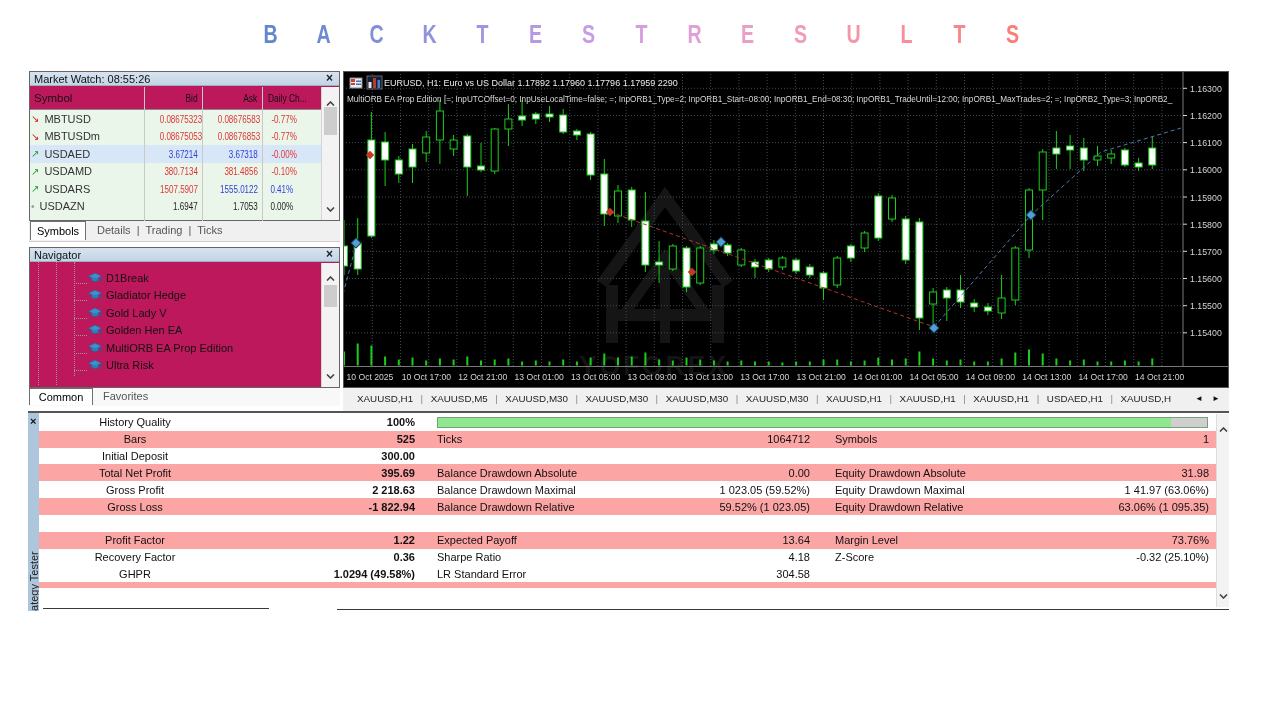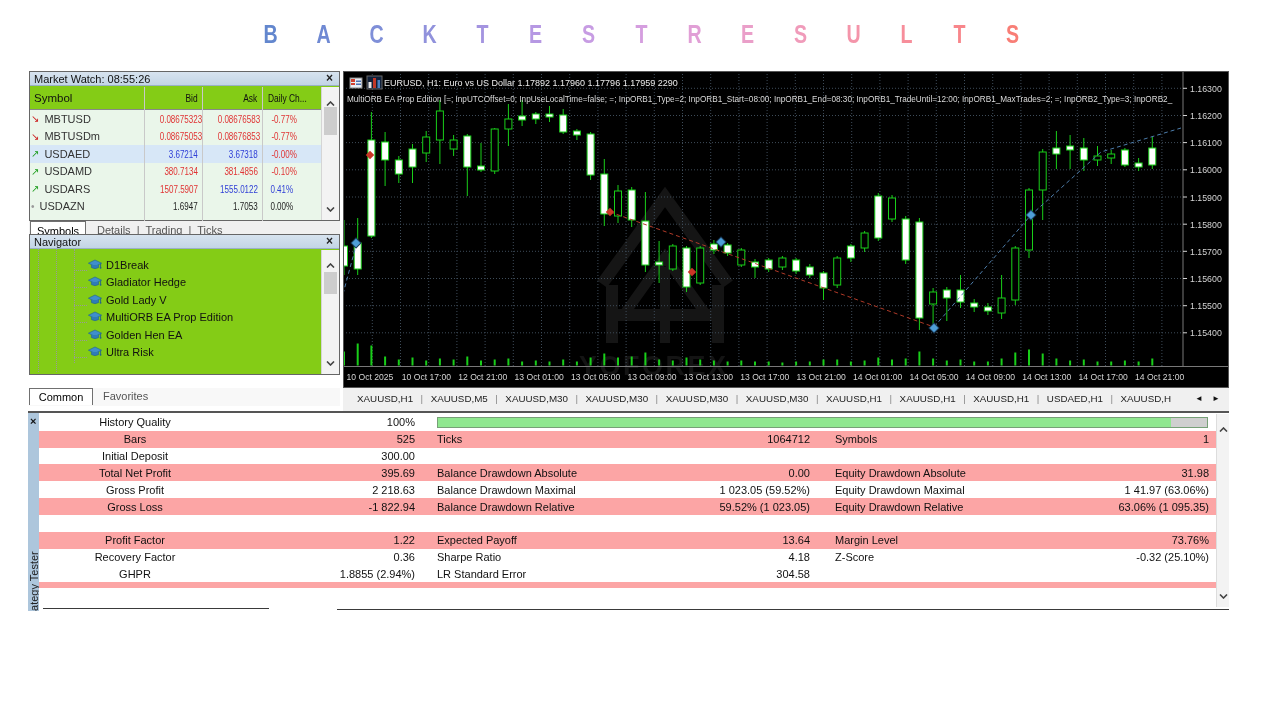--- a/index.html
+++ b/index.html
@@ -2,21 +2,21 @@
 <html><head><meta charset="utf-8">
 <style>
 * { margin:0; padding:0; box-sizing:border-box; }
 body { width:1280px; height:720px; position:relative; background:#fff;
   font-family:"Liberation Sans", sans-serif; overflow:hidden; }
 .titlebar { position:absolute; left:244px; top:19px; width:795px; display:flex;
   font-weight:bold; font-size:26.5px; }
 .titlebar span { flex:1; text-align:center; display:inline-block; transform:scaleX(0.74); }
 
 
-.panel { position:absolute; border:1px solid #666; background:#84cc16; }
+.panel { position:absolute; border:1px solid #666; background:#be185d; }
 .ptitle { height:14px; background:linear-gradient(#d7e3ef,#c3d5e5); border-bottom:1px solid #9ab1c4;
   font-size:11px; color:#111; padding-left:4px; line-height:14px; position:relative; }
 .ptitle .x { position:absolute; right:6px; top:0px; font-size:12px; color:#222; font-weight:bold; line-height:13px; }
 
 
 #mw { left:29px; top:71px; width:311px; height:150px; }
 .mwhead { display:flex; height:24px; border-bottom:1px solid #888; font-size:11.5px; color:#111;
   align-items:center; position:relative; }
 .mwbody { position:relative; }
 .mwr { display:flex; height:17.5px; font-size:11px; align-items:center; }
@@ -29,21 +29,21 @@
 .vline { position:absolute; top:0; bottom:0; width:1px; background:#c9c9c9; }
 .sb { position:absolute; right:0; top:0; bottom:0; width:18px; background:#f3f3f3;
   border-left:1px solid #d5d5d5; }
 .sb .a { position:absolute; left:4px; }
 .thumb { position:absolute; left:2px; right:2px; background:#cdcdcd; }
 .tabstrip { position:absolute; font-size:11px; color:#555; }
 .tab-active { position:absolute; background:#fff; border:1px solid #707070; border-bottom:none;
   color:#000; text-align:center; font-size:11px; }
 
 
-#nav { left:29px; top:234px; width:311px; height:141px; }
+#nav { left:29px; top:247px; width:311px; height:141px; }
 .navr { display:flex; height:17.5px; align-items:flex-end; font-size:11px; color:#111; position:relative; }
 .stub { width:13px; height:1px; margin-left:44px; border-top:1px dotted #999; }
 .cap { margin-left:1px; }
 .navt { margin-left:4px; }
 .dotv { position:absolute; width:1px; border-left:1px dotted #999; }
 
 
 #ctabs { position:absolute; left:343px; top:388px; width:886px; height:23px; background:#f0f0f0;
   font-size:9.8px; color:#222; line-height:22px; padding-left:14px; white-space:nowrap; overflow:hidden; }
 .tsep { color:#888; margin:0 7.5px; }
@@ -54,21 +54,21 @@
   border-top:2px solid #555; background:#fff; }
 .strip { position:absolute; left:0; top:0; width:11px; height:198px; background:#adc6dc; overflow:hidden; }
 .strip .x { position:absolute; left:2px; top:2px; font-size:11px; color:#111; font-weight:bold; }
 .vtext { position:absolute; left:0px; top:212px; transform:rotate(-90deg); transform-origin:top left;
   font-size:11px; color:#222; white-space:nowrap; }
 #ttable { position:absolute; left:11px; top:1px; width:1177px; }
 .trow { display:flex; height:16.83px; font-size:11px; color:#111; align-items:center; }
 .tr-g { background:#fca5a5; }
 .tr-w { background:#fff; }
 .tl1 { width:187px; padding-left:5px;text-align:center; }
-.tv1 { width:189px; text-align:right; }
+.tv1 { width:189px; text-align:right;font-weight:bold; }
 .tl2 { width:214px; padding-left:22px; }
 .tv2 { width:181px; text-align:right; }
 .tl3 { width:250px; padding-left:25px; white-space:nowrap; }
 .tv3 { flex:1; text-align:right; padding-right:7px; }
 .pbar { flex:0 0 771px; height:11px; margin-left:22px; border:1px solid #77a077; background:#cfcfcf; }
 .pfill { width:95.3%; height:100%; background:#8fe78f; }
 .tsb { position:absolute; right:0px; top:1px; width:13px; height:193px; background:#f3f3f3; border-left:1px solid #ddd; }
 </style></head>
 <body>
 <div class="titlebar">
@@ -210,31 +210,31 @@
         <span class="navt">Gold Lady V</span>
       </div>
 <div class="navr">
         <span class="stub"></span>
         <svg class="cap" width="14" height="12" viewBox="0 0 14 12">
           <polygon points="7,1 13.6,4.2 7,7.4 0.4,4.2" fill="#3f8fca" stroke="#1f5f92" stroke-width="0.6"></polygon>
           <path d="M 3.4 5.9 L 3.4 8.6 Q 7 10.8 10.6 8.6 L 10.6 5.9" fill="#2f7cb8" stroke="#1f5f92" stroke-width="0.6"></path>
           <line x1="12.6" y1="4.6" x2="12.6" y2="8.2" stroke="#1f5f92" stroke-width="0.9"></line>
           <circle cx="12.6" cy="8.8" r="0.9" fill="#1f5f92"></circle>
         </svg>
-        <span class="navt">MultiORB EA Prop Edition</span>
+        <span class="navt">Golden Hen EA</span>
       </div>
 <div class="navr">
         <span class="stub"></span>
         <svg class="cap" width="14" height="12" viewBox="0 0 14 12">
           <polygon points="7,1 13.6,4.2 7,7.4 0.4,4.2" fill="#3f8fca" stroke="#1f5f92" stroke-width="0.6"></polygon>
           <path d="M 3.4 5.9 L 3.4 8.6 Q 7 10.8 10.6 8.6 L 10.6 5.9" fill="#2f7cb8" stroke="#1f5f92" stroke-width="0.6"></path>
           <line x1="12.6" y1="4.6" x2="12.6" y2="8.2" stroke="#1f5f92" stroke-width="0.9"></line>
           <circle cx="12.6" cy="8.8" r="0.9" fill="#1f5f92"></circle>
         </svg>
-        <span class="navt">Golden Hen EA</span>
+        <span class="navt">MultiORB EA Prop Edition</span>
       </div>
 <div class="navr">
         <span class="stub"></span>
         <svg class="cap" width="14" height="12" viewBox="0 0 14 12">
           <polygon points="7,1 13.6,4.2 7,7.4 0.4,4.2" fill="#3f8fca" stroke="#1f5f92" stroke-width="0.6"></polygon>
           <path d="M 3.4 5.9 L 3.4 8.6 Q 7 10.8 10.6 8.6 L 10.6 5.9" fill="#2f7cb8" stroke="#1f5f92" stroke-width="0.6"></path>
           <line x1="12.6" y1="4.6" x2="12.6" y2="8.2" stroke="#1f5f92" stroke-width="0.9"></line>
           <circle cx="12.6" cy="8.8" r="0.9" fill="#1f5f92"></circle>
         </svg>
         <span class="navt">Ultra Risk</span>
@@ -636,21 +636,21 @@
 <div class="trow tr-w">
         <div class="tl1">Recovery Factor</div>
         <div class="tv1">0.36</div>
         <div class="tl2">Sharpe Ratio</div>
         <div class="tv2">4.18</div>
         <div class="tl3">Z-Score</div>
         <div class="tv3">-0.32 (25.10%)</div>
       </div>
 <div class="trow tr-w">
         <div class="tl1">GHPR</div>
-        <div class="tv1">1.8855 (2.94%)</div>
+        <div class="tv1">1.0294 (49.58%)</div>
         <div class="tl2">LR Standard Error</div>
         <div class="tv2">304.58</div>
         <div class="tl3"></div>
         <div class="tv3"></div>
       </div>
 <div class="trow tr-g" style="height:6px"></div>
   </div>
   <div class="tsb">
     <div class="a" style="position:absolute; left:2px; top:4px"><svg width="9" height="5" viewBox="0 0 9 5">
           <polyline points="1,4.5 4.5,1 8,4.5" fill="none" stroke="#444" stroke-width="1.6"></polyline>

